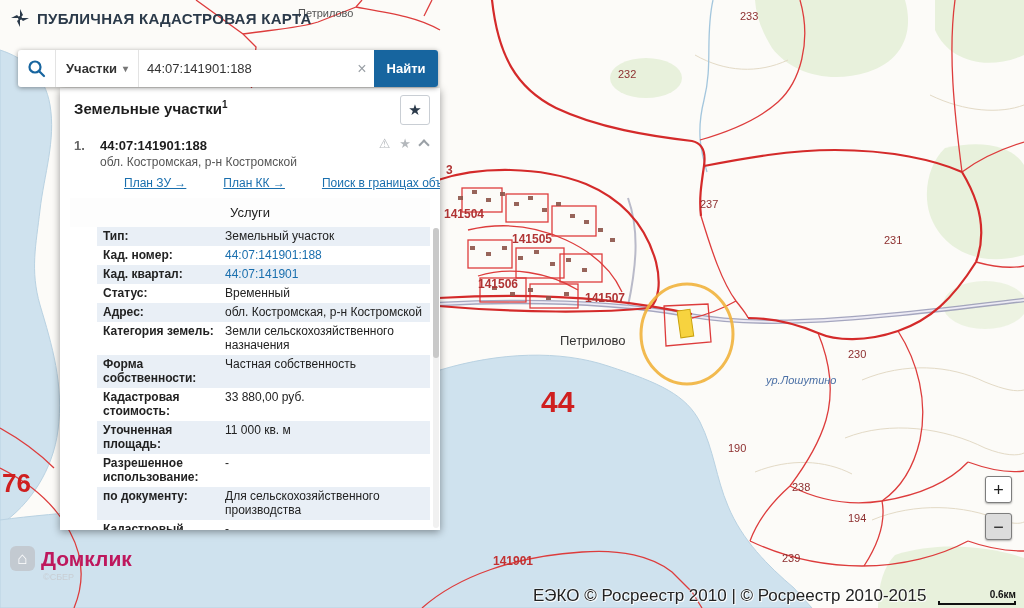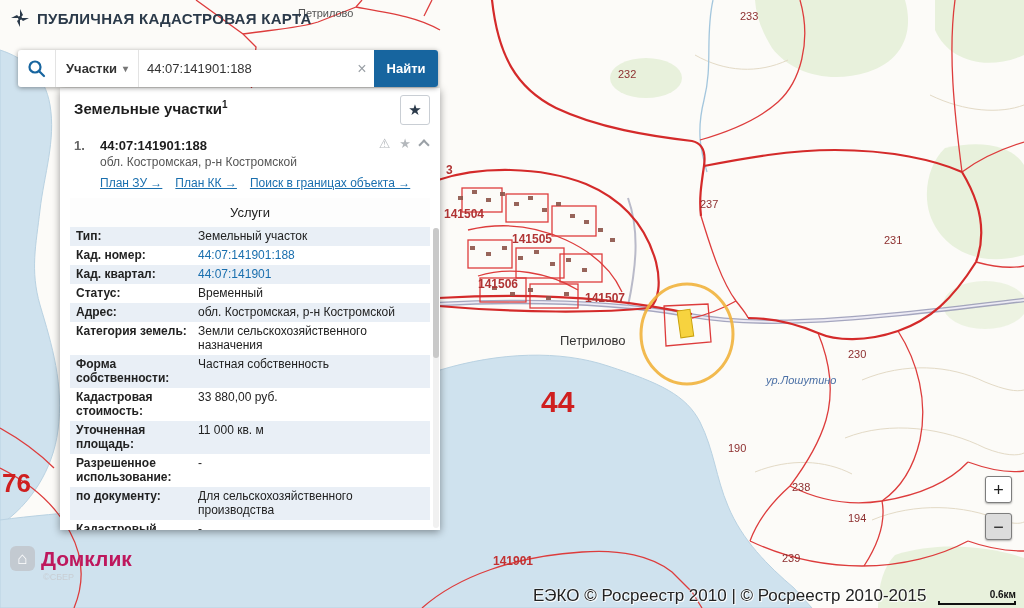--- a/index.html
+++ b/index.html
@@ -38,28 +38,28 @@
     display:flex; align-items:center; justify-content:center; font-size:15px; color:#2b3a4a; background:#fff; cursor:pointer; }
 
   .item { padding:12px 14px 0; position:relative; }
   .item-head { display:flex; }
   .item-index { font-weight:bold; color:#666; font-size:13px; width:26px; }
   .item-cad { font-weight:bold; font-size:13px; color:#1d1d1d; }
   .item-icons { position:absolute; right:12px; top:10px; display:flex; gap:9px; align-items:center; color:#b4b8bc; font-size:13px; }
   .chev-up { width:8px; height:8px; border-left:2px solid #9aa0a6; border-top:2px solid #9aa0a6; transform:rotate(45deg); margin-top:3px; cursor:pointer; }
   .item-addr { margin:2px 0 7px 26px; font-size:12px; color:#555; }
   .item-links { margin-left:26px; display:flex; gap:13px; margin-bottom:8px; }
-  .item-link { font-size:12px; color:#1a6fae; text-decoration:underline; white-space:nowrap; cursor:pointer; }
+  .item-link { font-size:12px; color:#1a6fae; text-decoration:underline; white-space:nowrap; cursor:pointer;margin-left:24px; }
 
   .tabs { display:flex; margin:0 10px; }
   .tab { flex:1; height:29px; display:flex; align-items:center; justify-content:center; font-size:13px; cursor:pointer; background:#fdfdfd; color:#222; }
   .tab.active { background:#1a6fae; color:#fff; font-weight:bold; }
 
   .info-table { margin:0 10px; }
-  .info-row { display:flex; }
+  .info-row { display:flex;margin-left:27px; }
   .info-row:nth-child(odd) { background:#e9eff6; }
   .info-label { width:122px; padding:2px 4px 3px 6px; font-size:12px; font-weight:bold; color:#222; line-height:14px; }
   .info-value { flex:1; padding:2px 8px 3px 6px; font-size:12px; color:#222; line-height:14px; }
   .info-value.link { color:#1a6fae; cursor:pointer; }
 
   .panel-scrollbar { position:absolute; right:1px; top:140px; width:6px; height:300px; background:#f1f1f1; border-radius:3px; }
   .panel-scroll-thumb { width:6px; height:130px; background:#c9c9c9; border-radius:3px; cursor:pointer; }
 
   .zoom { position:absolute; right:12px; top:476px; display:flex; flex-direction:column; gap:10px; z-index:3; }
   .zoom-btn { width:27px; height:27px; background:#fff; border:1px solid #7d7d7d; border-radius:3px; font-size:18px; line-height:24px;

